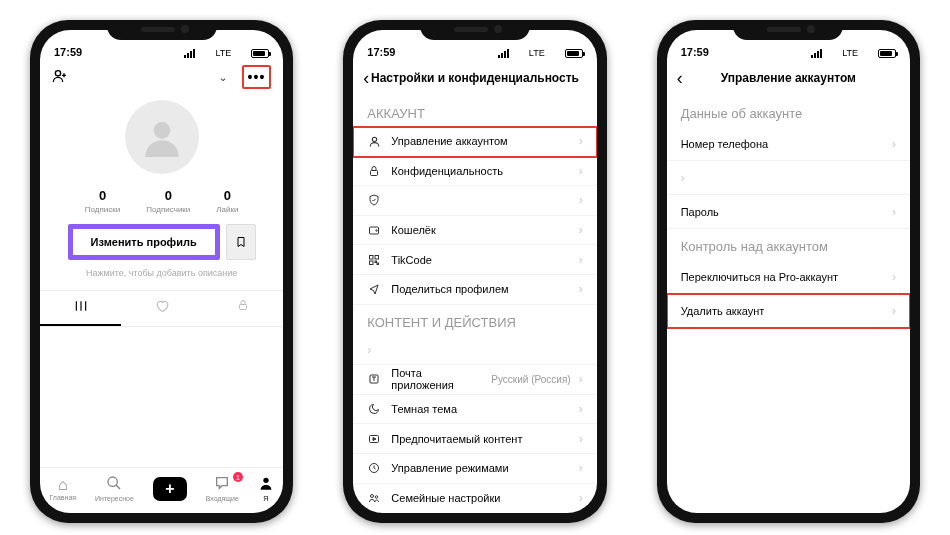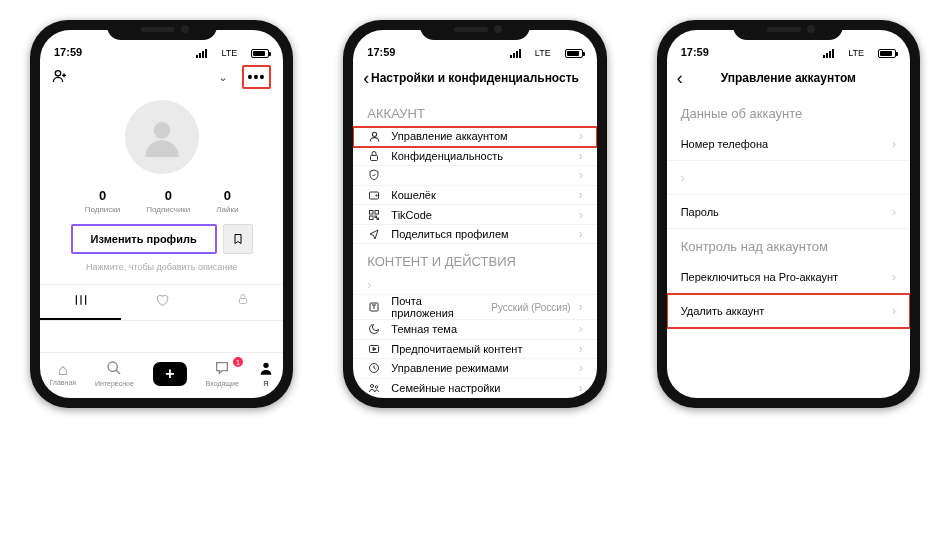--- a/index.html
+++ b/index.html
@@ -1,19 +1,19 @@
 <!DOCTYPE html>
 <html><head>
 <meta charset="utf-8">
 <style>
   * { box-sizing: border-box; margin: 0; padding: 0; font-family: -apple-system, Helvetica, Arial, sans-serif; }
   body { background: #fff; display: flex; gap: 50px; padding: 20px 30px; align-items: flex-start; }
 
   .phone {
-    width: 265px; height: 388px; border-radius: 38px;
+    width: 265px; height: 503px; border-radius: 38px;
     background: #111; padding: 10px; position: relative;
     box-shadow: 0 2px 8px rgba(0,0,0,0.4);
   }
   .screen {
     width: 100%; height: 100%; background: #fff; border-radius: 30px;
     overflow: hidden; position: relative; display: flex; flex-direction: column;
   }
   .notch {
     position: absolute; top: 0; left: 50%; transform: translateX(-50%);
     width: 110px; height: 20px; background: #111; border-radius: 0 0 14px 14px; z-index: 10;
@@ -24,21 +24,21 @@
   }
   .notch::after {
     content:""; position:absolute; right:28px; top:5px; width:8px; height:8px;
     background:#222; border-radius:50%;
   }
 
   .status-bar {
     height: 30px; display:flex; align-items:flex-end; justify-content:space-between;
     padding: 0 14px 2px; font-size: 11px; font-weight: 600;
   }
-  .status-right { display:flex; align-items:center; gap:12px; font-size:9px; font-weight:500;}
+  .status-right { display:flex; align-items:center; gap:18px; font-size:9px; font-weight:500;}
   .signal-bars { display:inline-flex; align-items:flex-end; gap:1px; margin-right:2px;}
   .signal-bars span { width:2px; background:#000; }
   .signal-bars span:nth-child(1){height:3px;} .signal-bars span:nth-child(2){height:5px;}
   .signal-bars span:nth-child(3){height:7px;} .signal-bars span:nth-child(4){height:9px;}
   .battery { width:18px; height:9px; border:1px solid #000; border-radius:2px; margin-left:2px; position:relative;}
   .battery::before{content:"";position:absolute;left:1px;top:1px;bottom:1px;width:12px;background:#000;border-radius:1px;}
   .battery::after{content:"";position:absolute;right:-3px;top:2px;width:2px;height:4px;background:#000;border-radius:0 1px 1px 0;}
 
   
   .top-bar { height:34px; display:flex; align-items:center; justify-content:space-between; padding:0 12px; }
@@ -50,21 +50,21 @@
     width:74px; height:74px; border-radius:50%; background:#eaeaea; margin:6px auto 8px;
     display:flex; align-items:center; justify-content:center;
   }
   .avatar-big svg { width:40px; height:40px; fill:#cfcfcf; }
   .username { text-align:center; font-size:12px; font-weight:600; margin-bottom:6px;}
   .stats-row { display:flex; justify-content:center; gap:26px; margin-bottom:10px;}
   .stat { text-align:center; }
   .stat-num { font-size:13px; font-weight:700; }
   .stat-lbl { font-size:8px; color:#888; margin-top:2px;}
   .edit-row { display:flex; justify-content:center; gap:6px; margin-bottom:8px;}
-  .edit-btn { border:2px solid #8b5cf6; font-size:11px; font-weight:600; padding:7px 18px; border-radius:2px; background:#fff;}
+  .edit-btn { border:5px solid #8b5cf6; font-size:11px; font-weight:600; padding:7px 18px; border-radius:2px; background:#fff;}
   .bookmark-btn { border:1px solid #ddd; width:30px; display:flex; align-items:center; justify-content:center; border-radius:2px;}
   .bio-hint { text-align:center; font-size:9px; color:#aaa; margin-bottom:12px;}
   .tabs-row { display:flex; border-top:1px solid #eee; border-bottom:1px solid #eee; }
   .tabs-row > div { flex:1; text-align:center; padding:8px 0; font-size:13px; color:#bbb;}
   .tabs-row > div.active { color:#000; border-bottom:2px solid #000; }
 
   .nav-bar {
     margin-top:auto; height:46px; border-top:1px solid #eee; display:flex; align-items:center;
     justify-content:space-around; padding-bottom:4px;
   }

